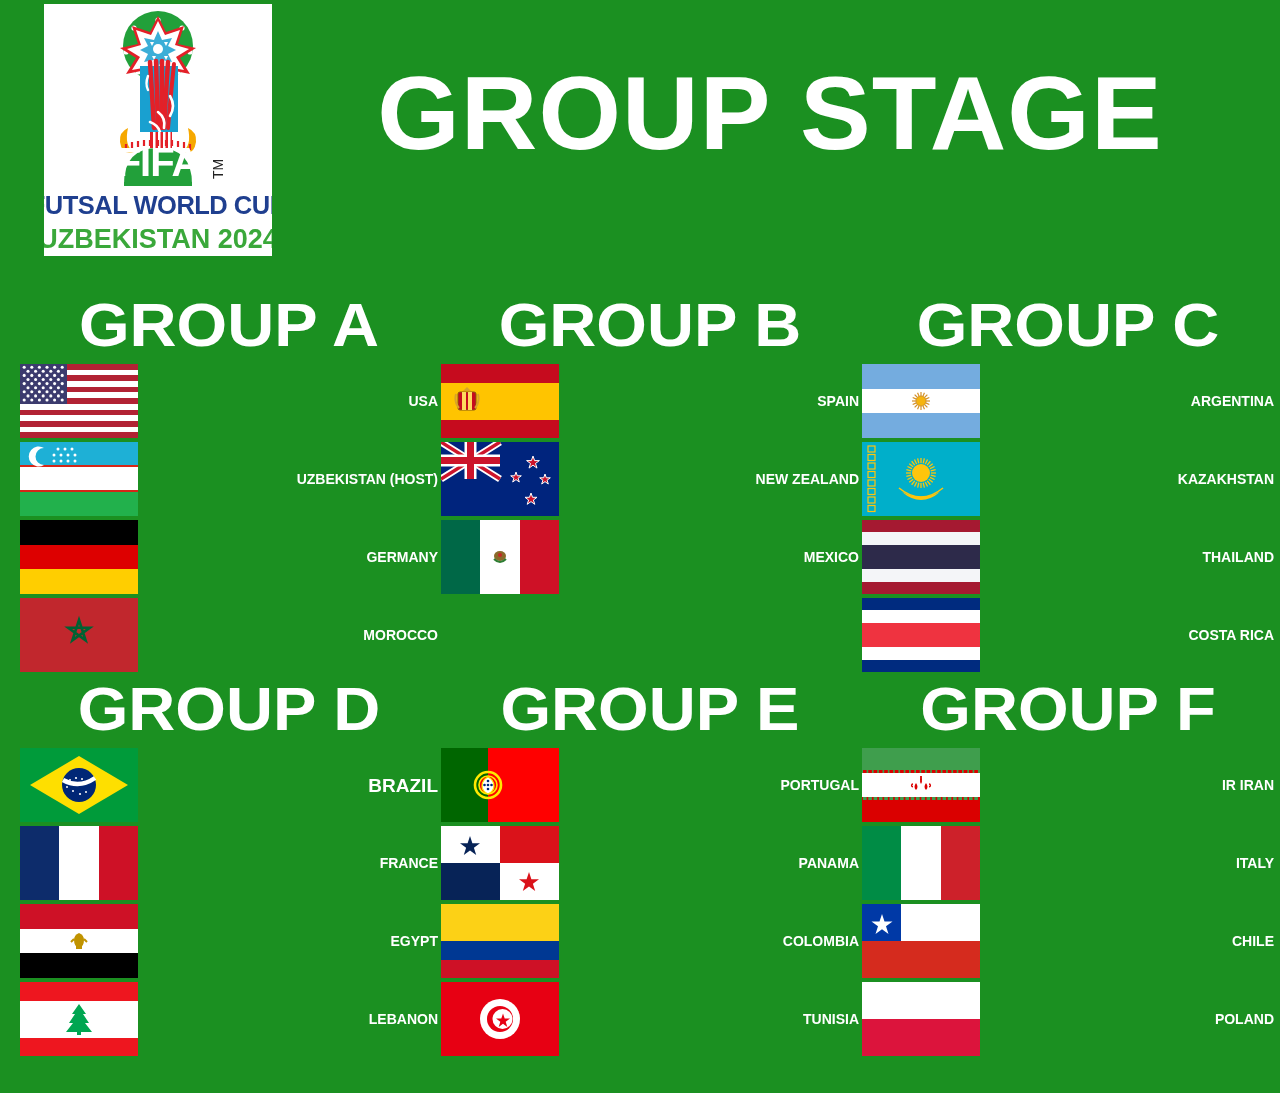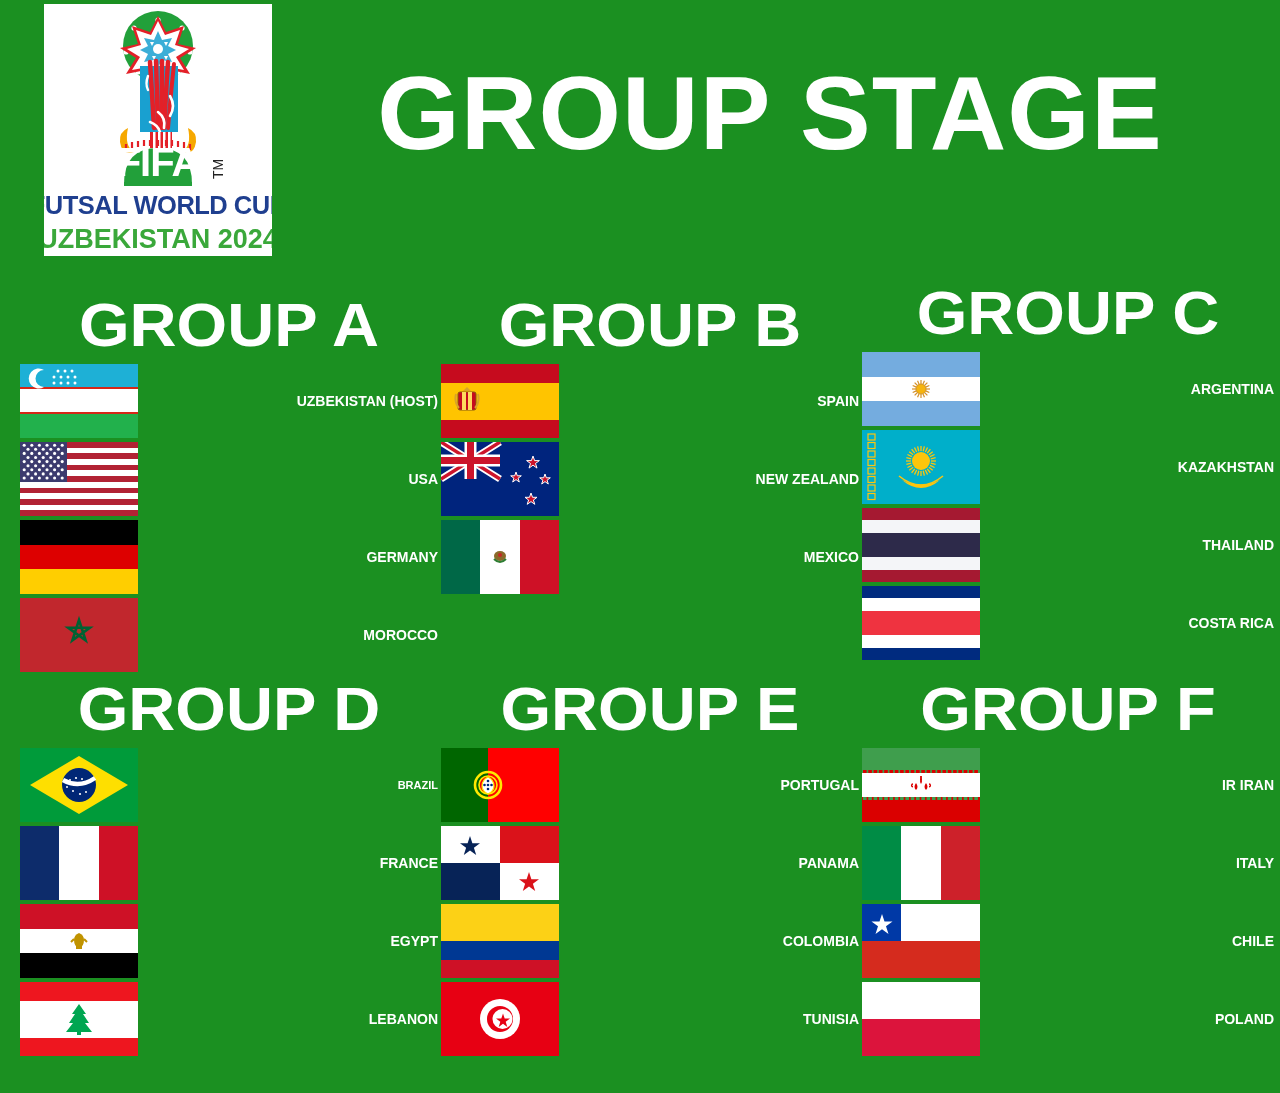--- a/index.html
+++ b/index.html
@@ -117,46 +117,20 @@
 
   <div id="page-title">GROUP STAGE</div>
 </div>
 
 <div id="groups-root">
     <div class="group" style="left: 20px; top: 292px; width: 418px;">
       <div class="grp-title">GROUP A</div>
       <div class="rows">
         <div class="team-row">
           <div class="flag">
-            <div class="hb" style="top:0;height:33.3%;background:#1eb0d6"></div>
-     <div class="hb" style="top:31%;height:3%;background:#d62718"></div>
-     <div class="hb" style="top:34%;height:31%;background:#fff"></div>
-     <div class="hb" style="top:65%;height:3%;background:#d62718"></div>
-     <div class="hb" style="top:68%;height:32%;background:#22b14c"></div>
-     <svg class="ctr" style="left:0;top:0;transform:none;width:100%;height:100%" viewBox="0 0 118 74">
-       <path d="M24 6 a10 10 0 1 0 0 17 a8.2 8.2 0 1 1 0 -17" fill="#fff"></path>
-       <g fill="#fff">
-         <circle cx="38" cy="7" r="1.5"></circle>
-                <circle cx="45" cy="7" r="1.5"></circle>
-                <circle cx="52" cy="7" r="1.5"></circle>
-         <circle cx="34" cy="13" r="1.5"></circle>
-                <circle cx="41" cy="13" r="1.5"></circle>
-                <circle cx="48" cy="13" r="1.5"></circle>
-                <circle cx="55" cy="13" r="1.5"></circle>
-         <circle cx="34" cy="19" r="1.5"></circle>
-                <circle cx="41" cy="19" r="1.5"></circle>
-                <circle cx="48" cy="19" r="1.5"></circle>
-                <circle cx="55" cy="19" r="1.5"></circle>
-       </g>
-     </svg>
-          </div>
-          <div class="tname s30" style="font-size: 14px;">UZBEKISTAN (HOST)</div>
-        </div>
-        <div class="team-row">
-          <div class="flag">
             <div style="position:absolute;inset:0;background:#fff"></div>
      <div class="hb" style="top:0%;height:7.69%;background:#b22234"></div>
             <div class="hb" style="top:15.38%;height:7.69%;background:#b22234"></div>
             <div class="hb" style="top:30.76%;height:7.69%;background:#b22234"></div>
             <div class="hb" style="top:46.14%;height:7.69%;background:#b22234"></div>
             <div class="hb" style="top:61.52%;height:7.69%;background:#b22234"></div>
             <div class="hb" style="top:76.9%;height:7.69%;background:#b22234"></div>
             <div class="hb" style="top:92.28%;height:7.69%;background:#b22234"></div>
      <div style="position:absolute;left:0;top:0;width:40%;height:53.8%;background:#3c3b6e"></div>
      <svg class="ctr" style="left:0;top:0;transform:none;width:100%;height:100%" viewBox="0 0 118 74">
@@ -211,20 +185,46 @@
                 <circle cx="26.999999999999996" cy="36" r="1.55"></circle>
                 <circle cx="34.6" cy="36" r="1.55"></circle>
                 <circle cx="42.2" cy="36" r="1.55"></circle>
        </g>
      </svg>
           </div>
           <div class="tname s58" style="font-size: 14px;">USA</div>
         </div>
         <div class="team-row">
           <div class="flag">
+            <div class="hb" style="top:0;height:33.3%;background:#1eb0d6"></div>
+     <div class="hb" style="top:31%;height:3%;background:#d62718"></div>
+     <div class="hb" style="top:34%;height:31%;background:#fff"></div>
+     <div class="hb" style="top:65%;height:3%;background:#d62718"></div>
+     <div class="hb" style="top:68%;height:32%;background:#22b14c"></div>
+     <svg class="ctr" style="left:0;top:0;transform:none;width:100%;height:100%" viewBox="0 0 118 74">
+       <path d="M24 6 a10 10 0 1 0 0 17 a8.2 8.2 0 1 1 0 -17" fill="#fff"></path>
+       <g fill="#fff">
+         <circle cx="38" cy="7" r="1.5"></circle>
+                <circle cx="45" cy="7" r="1.5"></circle>
+                <circle cx="52" cy="7" r="1.5"></circle>
+         <circle cx="34" cy="13" r="1.5"></circle>
+                <circle cx="41" cy="13" r="1.5"></circle>
+                <circle cx="48" cy="13" r="1.5"></circle>
+                <circle cx="55" cy="13" r="1.5"></circle>
+         <circle cx="34" cy="19" r="1.5"></circle>
+                <circle cx="41" cy="19" r="1.5"></circle>
+                <circle cx="48" cy="19" r="1.5"></circle>
+                <circle cx="55" cy="19" r="1.5"></circle>
+       </g>
+     </svg>
+          </div>
+          <div class="tname s30" style="font-size: 14px;">UZBEKISTAN (HOST)</div>
+        </div>
+        <div class="team-row">
+          <div class="flag">
             <div class="hb" style="top:0;height:33.4%;background:#000"></div>
      <div class="hb" style="top:33.4%;height:33.3%;background:#dd0000"></div>
      <div class="hb" style="top:66.7%;height:33.3%;background:#ffce00"></div>
           </div>
           <div class="tname s52" style="font-size: 14px;">GERMANY</div>
         </div>
         <div class="team-row">
           <div class="flag">
             <div style="position:absolute;inset:0;background:#c1272d"></div>
      <svg class="ctr" style="left:0;top:0;transform:none;width:100%;height:100%" viewBox="0 0 118 74">
@@ -283,21 +283,21 @@
      <svg class="ctr" style="width:24px;height:24px" viewBox="0 0 24 24">
        <ellipse cx="12" cy="11" rx="6" ry="5" fill="#8a6a2a"></ellipse>
        <path d="M6 14 q6 6 12 0" stroke="#2e7d32" stroke-width="2" fill="none"></path>
        <circle cx="12" cy="10" r="2" fill="#c62828"></circle>
      </svg>
           </div>
           <div class="tname s52" style="font-size: 14px;">MEXICO</div>
         </div>
       </div>
     </div>
-    <div class="group" style="left: 862px; top: 280px; width: 412px;">
+    <div class="group" style="left: 862px; top: 292px; width: 412px;">
       <div class="grp-title">GROUP C</div>
       <div class="rows">
         <div class="team-row">
           <div class="flag">
             <div class="hb" style="top:0;height:33.4%;background:#74acdf"></div>
      <div class="hb" style="top:33.4%;height:33.2%;background:#fff"></div>
      <div class="hb" style="top:66.6%;height:33.4%;background:#74acdf"></div>
      <svg class="ctr" style="width:20px;height:20px" viewBox="0 0 20 20">
        <g stroke="#d4902a" stroke-width="1.2">
          <line x1="15" y1="10" x2="19" y2="10"></line>
@@ -410,21 +410,21 @@
                 <circle cx="56" cy="30" r="1.1"></circle>
                 <circle cx="62" cy="31" r="1"></circle>
          <circle cx="68" cy="34" r="1"></circle>
                 <circle cx="53" cy="43" r="1"></circle>
                 <circle cx="60" cy="46" r="1.1"></circle>
          <circle cx="66" cy="44" r="1"></circle>
                 <circle cx="47" cy="39" r="1"></circle>
        </g>
      </svg>
           </div>
-          <div class="tname s52" style="font-size: 11px;">BRAZIL</div>
+          <div class="tname s52" style="font-size: 19px;">BRAZIL</div>
         </div>
         <div class="team-row">
           <div class="flag">
             <div class="vb" style="left:0;width:33.4%;background:#0d2c6b"></div>
      <div class="vb" style="left:33.4%;width:33.2%;background:#fff"></div>
      <div class="vb" style="left:66.6%;width:33.4%;background:#ce1126"></div>
           </div>
           <div class="tname s52" style="font-size: 14px;">FRANCE</div>
         </div>
         <div class="team-row">

